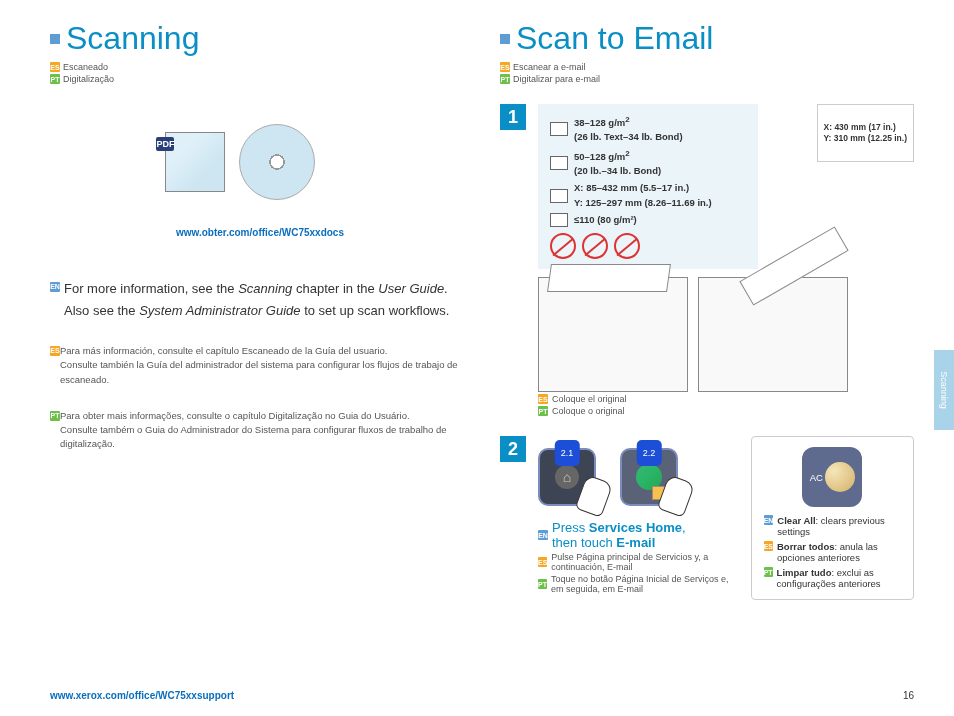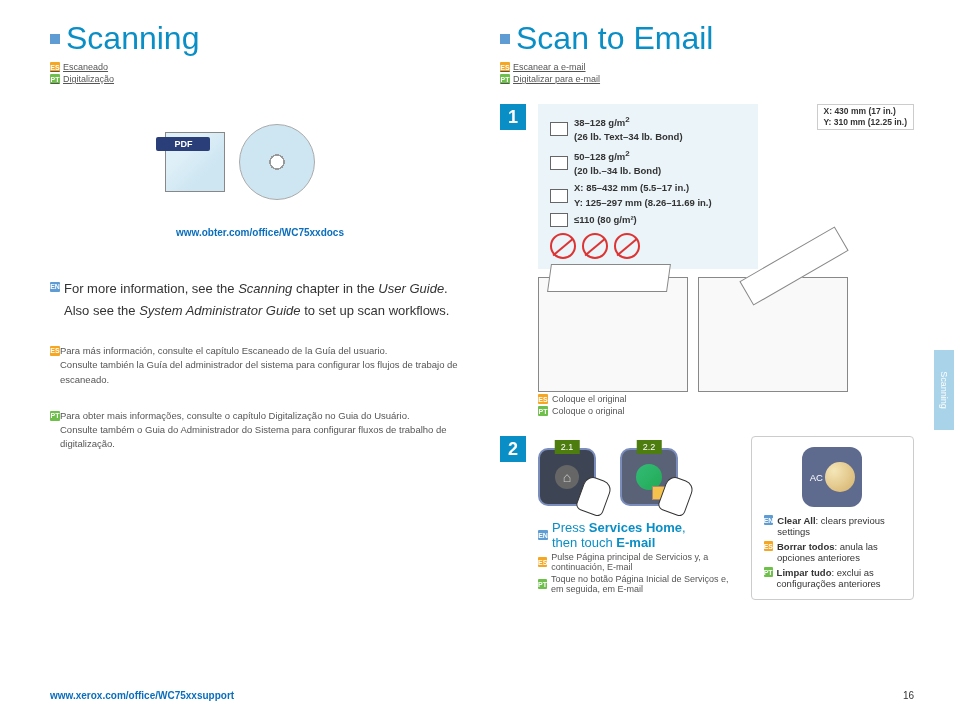--- a/index.html
+++ b/index.html
@@ -37,21 +37,20 @@
     background: #5e9cd3;
     display: inline-block;
   }
   .sub-lang {
     font-size: 9px;
     color: #555;
     margin-bottom: 2px;
     display: flex;
     align-items: center;
     gap: 3px;
-    text-decoration: underline;
   }
   .lang-sq {
     display: inline-flex;
     width: 10px; height: 10px;
     font-size: 7px;
     color: #fff;
     align-items: center;
     justify-content: center;
     border-radius: 1px;
     font-weight: bold;
@@ -74,21 +73,21 @@
     position: relative;
     vertical-align: middle;
   }
   .pdf-label {
     position: absolute;
     top: 4px; left: -10px;
     background: #2a3e7a;
     color: #fff;
     font-size: 9px;
     font-weight: bold;
-    padding: 2px 18px;
+    padding: 2px 0;
     border-radius: 2px;
   }
   .cd-icon {
     display: inline-block;
     width: 76px; height: 76px;
     border-radius: 50%;
     background: radial-gradient(circle at center, #fff 0 12%, #999 12% 15%, #cde6f2 15% 100%);
     border: 1px solid #aaa;
     vertical-align: middle;
     margin-left: 10px;
@@ -167,21 +166,21 @@
     border: 1px solid #888;
     background: #fff;
     transform: skewX(-8deg);
   }
   .machine2 .machine-top { transform: rotate(-30deg); top: -26px; left: 40px; width: 110px; }
   .small-spec {
     position: absolute;
     top: 0; right: 0;
     font-size: 8.5px;
     border: 1px solid #ccc;
-    padding: 1px 6px;
+    padding: 17px 6px;
     background: #fff;
     line-height: 1.3;
   }
   .icon-row {
     display: flex;
     gap: 6px;
     margin-top: 6px;
   }
   .do-not {
     width: 26px; height: 26px;
@@ -220,25 +219,25 @@
     position: relative;
     display: flex;
     align-items: center;
     justify-content: center;
   }
   .touch-btn.email { background: #5a6278; }
   .pill {
     position: absolute;
     top: -10px; left: 50%;
     transform: translateX(-50%);
-    background: #4d7c0f;
+    background: #1d4ed8;
     color: #fff;
     font-size: 9px;
-    padding: 2px 6px;
-    border-radius: 0;
+    padding: 8px 6px;
+    border-radius: 5px;
   }
   .hand {
     width: 28px; height: 36px;
     background: #fff;
     border: 1px solid #333;
     border-radius: 10px 10px 6px 6px;
     position: absolute;
     right: -14px; bottom: -10px;
     transform: rotate(20deg);
   }

